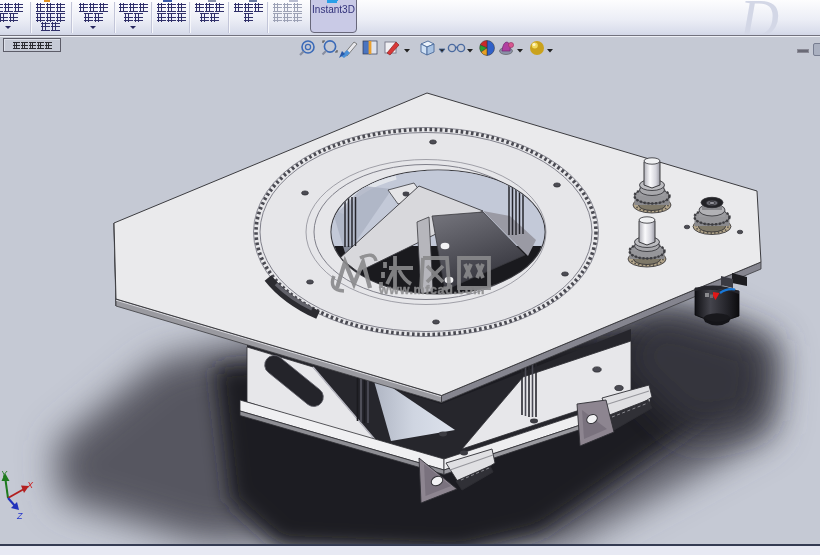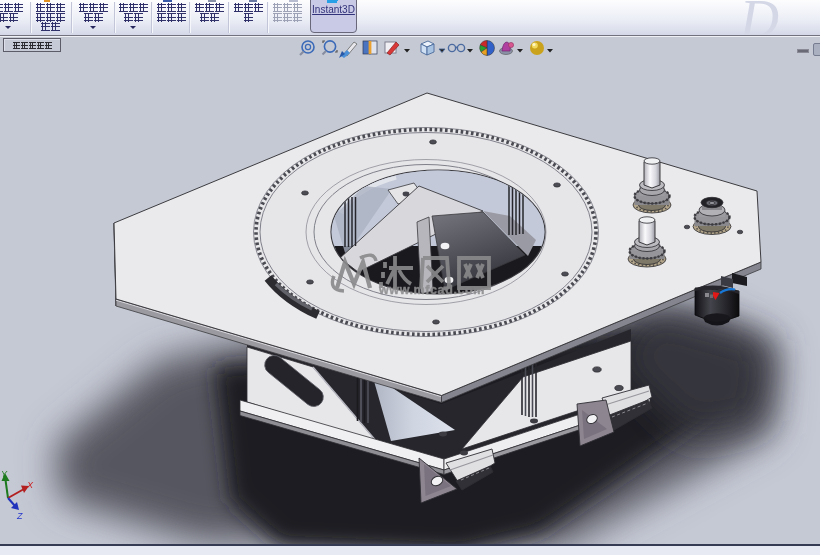--- a/index.html
+++ b/index.html
@@ -23,21 +23,21 @@
  linear-gradient(#9da2b6,#9da2b6) 4.2px 0/1.1px 9px no-repeat,
  linear-gradient(#9da2b6,#9da2b6) 1.2px 0/1px 9px no-repeat;}
 .hzs{display:inline-block;width:7px;height:7px;margin:0 0.5px;vertical-align:middle;background:
  linear-gradient(#2a2a30,#2a2a30) 0 0.5px/7.5px 1px no-repeat,
  linear-gradient(#2a2a30,#2a2a30) 0 3.2px/7.5px 1px no-repeat,
  linear-gradient(#2a2a30,#2a2a30) 0 6.2px/7.5px 1px no-repeat,
  linear-gradient(#2a2a30,#2a2a30) 3.5px 0/1px 7.5px no-repeat,
  linear-gradient(#2a2a30,#2a2a30) 1px 0/0.9px 7.5px no-repeat;}
 .arr{position:absolute;width:0;height:0;border-left:3px solid transparent;border-right:3px solid transparent;border-top:3.5px solid #26265e;}
 #i3d{position:absolute;left:310px;top:-5px;width:45px;height:36px;background:#c9cae6;border:1px solid #68687a;border-radius:4px;color:#32327a;font-size:10px;text-align:center;}
-#i3d span{display:block;margin-top:8px;text-decoration:underline;}
+#i3d span{display:block;margin-top:8px;}
 
 #tab{position:absolute;left:3px;top:38px;width:56px;height:10px;border:1px solid #5c5c68;background:#c6cad6;box-shadow:inset 1px 1px 0 #dde0ea;padding-top:1.5px;text-align:center;line-height:8px;}
 #mini{position:absolute;left:797px;top:48.5px;width:10px;height:2.5px;background:#6a6a76;border:0.5px solid #8a8a96;}
 #ric{position:absolute;left:813px;top:43px;width:10px;height:11px;background:#aab0c0;border:1px solid #777d90;border-radius:2px;}
 #status{position:absolute;left:0;top:544px;width:820px;height:11px;background:#e7e9f3;border-top:2px solid #343b52;box-sizing:border-box;}
 #vp{position:absolute;left:0;top:36px;}
 #icons{position:absolute;left:295px;top:38px;}
 #dslogo{position:absolute;left:740px;top:-12px;font-family:"Liberation Serif",serif;font-style:italic;font-size:54px;color:#d3d7e6;}
 </style></head><body>
 <div id="page">

